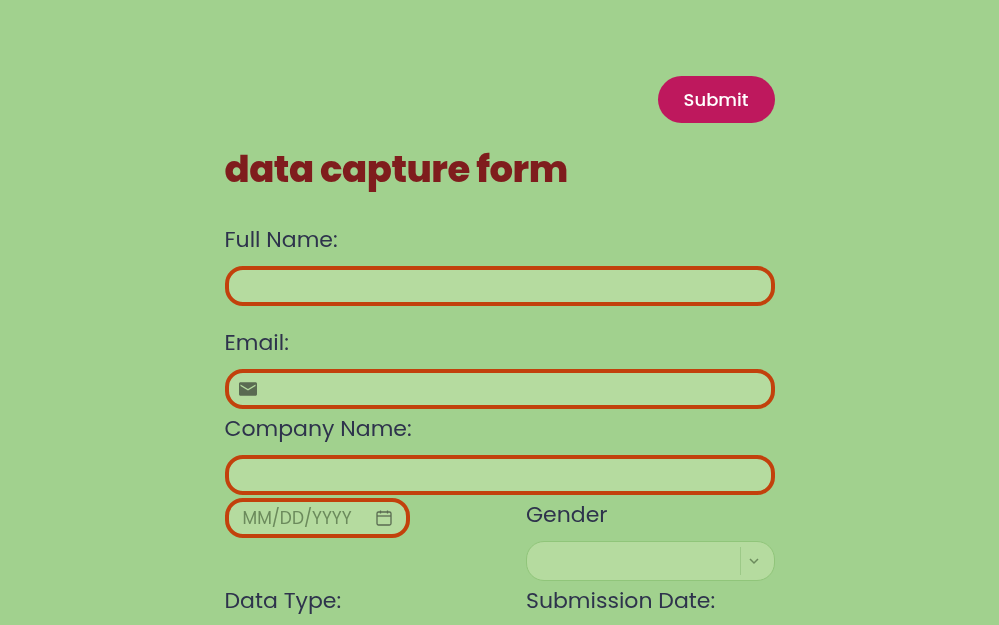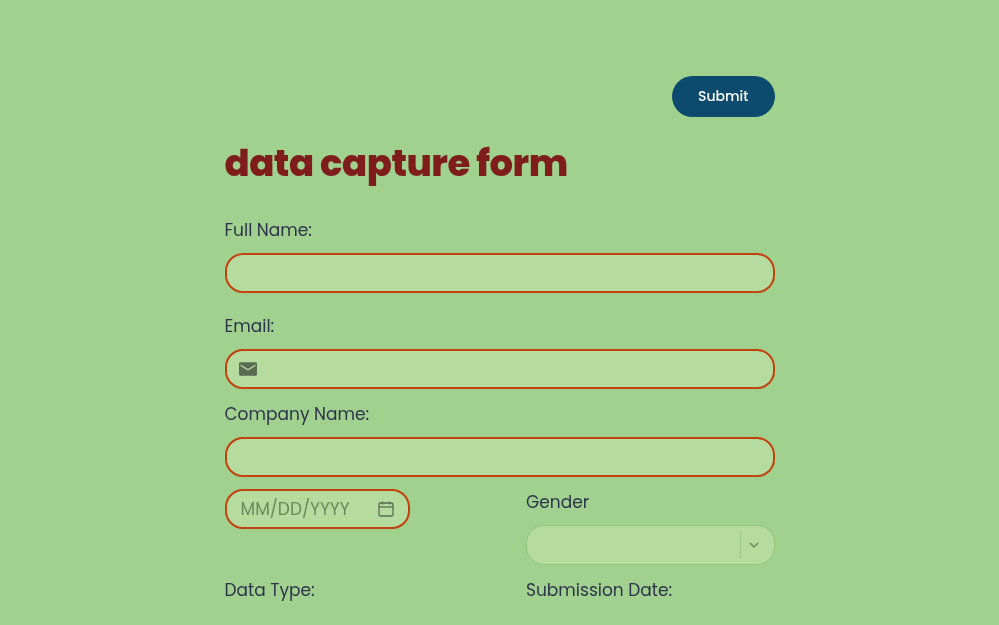--- a/index.html
+++ b/index.html
@@ -15,55 +15,55 @@
   width: 550px;
   margin: 0 auto;
   padding-top: 76px;
 }
 .submit-row {
   display: flex;
   justify-content: flex-end;
   margin-bottom: 18px;
 }
 .submit-btn {
-  background: #0c4a6e;
+  background: #be185d;
   color: #fff;
   border: none;
   border-radius: 999px;
   padding: 10px 26px;
-  font-size: 14px;
+  font-size: 18px;
   font-weight: 500;
   cursor: pointer;
   font-family: inherit;
 }
 .title {
   font-size: 37px;
   font-weight: 800;
   color: #7f1d1d;
   margin-bottom: 26px;
   letter-spacing: -0.5px;
 }
 .field-label {
-  font-size: 17px;
+  font-size: 22px;
   font-weight: 400;
   color: #2e334c;
   margin-bottom: 10px;
   display: block;
 }
 .row {
   display: flex;
   gap: 53px;
-  margin-bottom: 12px;
+  margin-bottom: 3px;
 }
 .col { flex: 1; }
 .full { width: 100%; margin-bottom: 20px; }
 .input, .select, .phone-wrap, .date-wrap {
   width: 100%;
   background: #b5db9f;
-  border: 2px solid #c2410c;
+  border: 4px solid #c2410c;
   border-radius: 18px;
   height: 40px;
   padding: 0 14px;
   font-size: 16px;
   color: #2e334c;
   font-family: inherit;
   display: flex;
   align-items: center;
 }
 .email-wrap {

